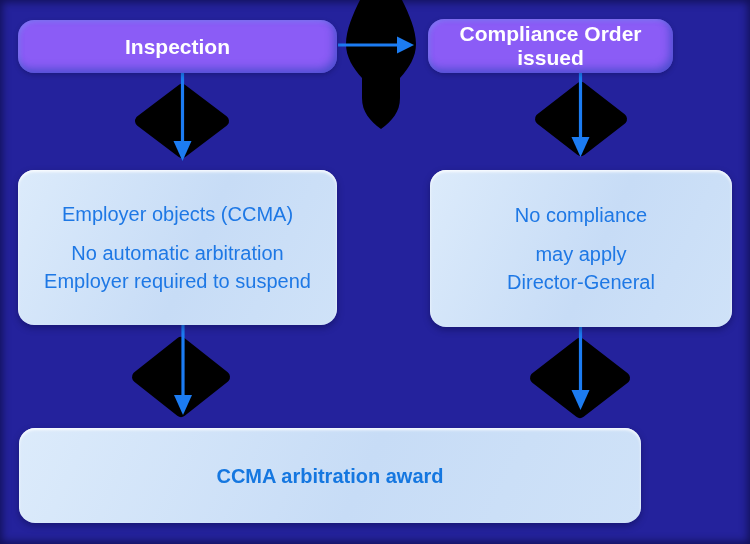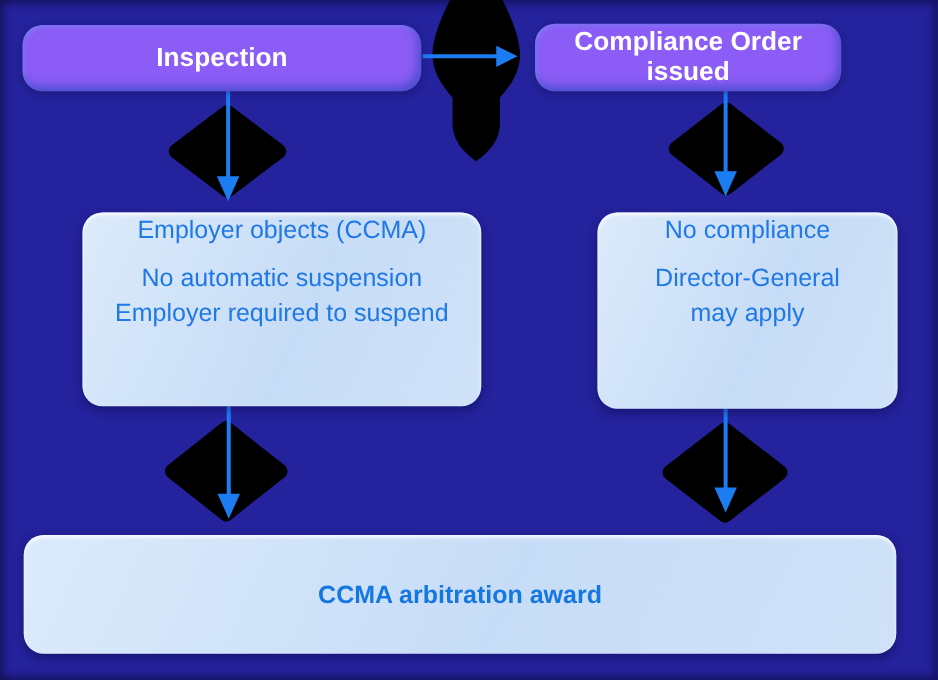--- a/index.html
+++ b/index.html
@@ -21,26 +21,26 @@
     box-shadow: inset -3px -4px 8px rgba(2,60,160,.45), inset 2px 2px 4px rgba(120,200,255,.25), 0 2px 5px rgba(0,0,40,.25);
   }
   .light{
     background:linear-gradient(115deg,#DCEBFB 0%,#C7DCF6 55%,#CFE2F8 100%);
     color:#1E78E5;
     font-size:20px;
     line-height:28px;
     box-shadow: inset 0 2px 3px rgba(255,255,255,.85), 0 3px 7px rgba(0,0,40,.35);
   }
   .light .para + .para{margin-top:11px;}
-  .top-align{align-items:flex-start;margin-left:48px;}
+  .top-align{align-items:center;}
   #box-inspection{left:18px;top:20px;width:319px;height:53px;}
   #box-compliance{left:428px;top:19px;width:245px;height:54px;}
   #box-employer{left:18px;top:170px;width:319px;height:155px;}
-  #box-nocompliance{left:430px;top:170px;width:240px;height:157px;}
-  #box-award{left:19px;top:428px;width:698px;height:95px;font-weight:bold;color:#1577E0;}
+  #box-nocompliance{left:430px;top:170px;width:302px;height:157px;}
+  #box-award{left:19px;top:428px;width:622px;height:95px;font-weight:bold;color:#1577E0;}
 </style>
 </head>
 <body>
 
 <div id="canvas">
 
   <svg id="decor" viewBox="0 0 750 544" xmlns="http://www.w3.org/2000/svg">
 
     <path d="M360,0 L402,0 C409,14 416,30 416,44 C416,57 409,68 400,78 L400,98
              C400,112 392,121 381,129 C370,121 362,112 362,98 L362,78
@@ -79,34 +79,34 @@
   <div id="box-compliance" class="box primary">
     <span>Compliance Order issued</span>
   </div>
 
   <div id="box-employer" class="box light top-align">
     <div>
       <div class="para">
         <div>Employer objects (CCMA)</div>
       </div>
       <div class="para">
-        <div>No automatic suspension</div>
+        <div>No automatic arbitration</div>
         <div>Employer required to suspend</div>
       </div>
     </div>
   </div>
 
   <div id="box-nocompliance" class="box light top-align">
     <div>
       <div class="para">
         <div>No compliance</div>
       </div>
       <div class="para">
+        <div>may apply</div>
         <div>Director-General</div>
-        <div>may apply</div>
       </div>
     </div>
   </div>
 
   <div id="box-award" class="box light">
     <div>
       <div>CCMA arbitration award</div>
     </div>
   </div>
 

